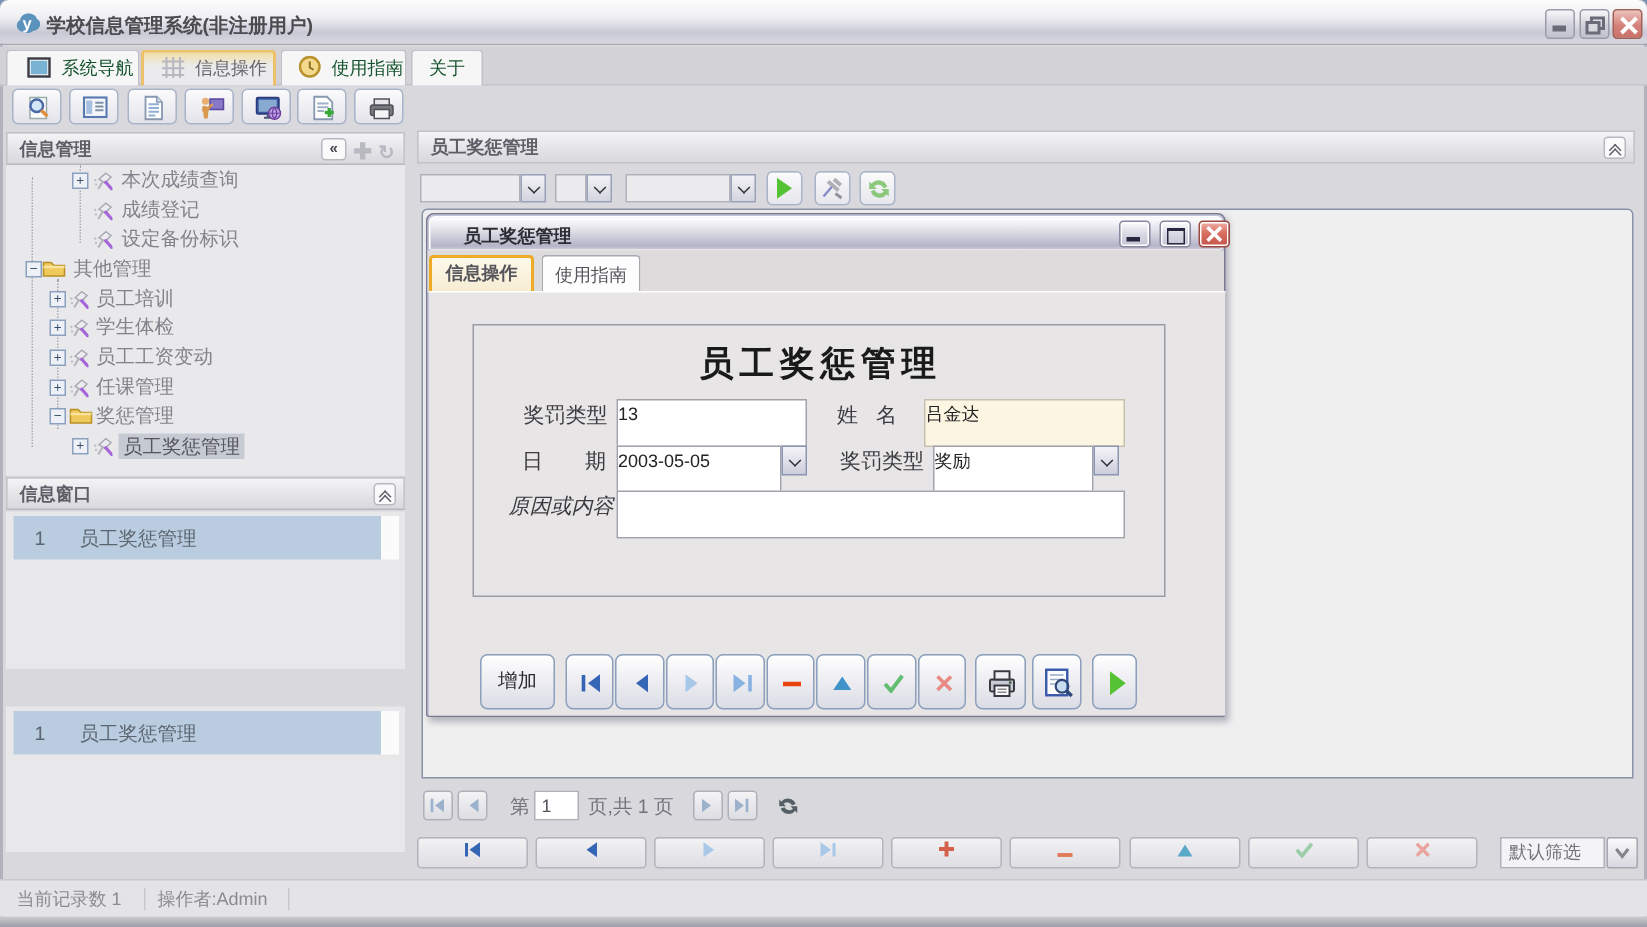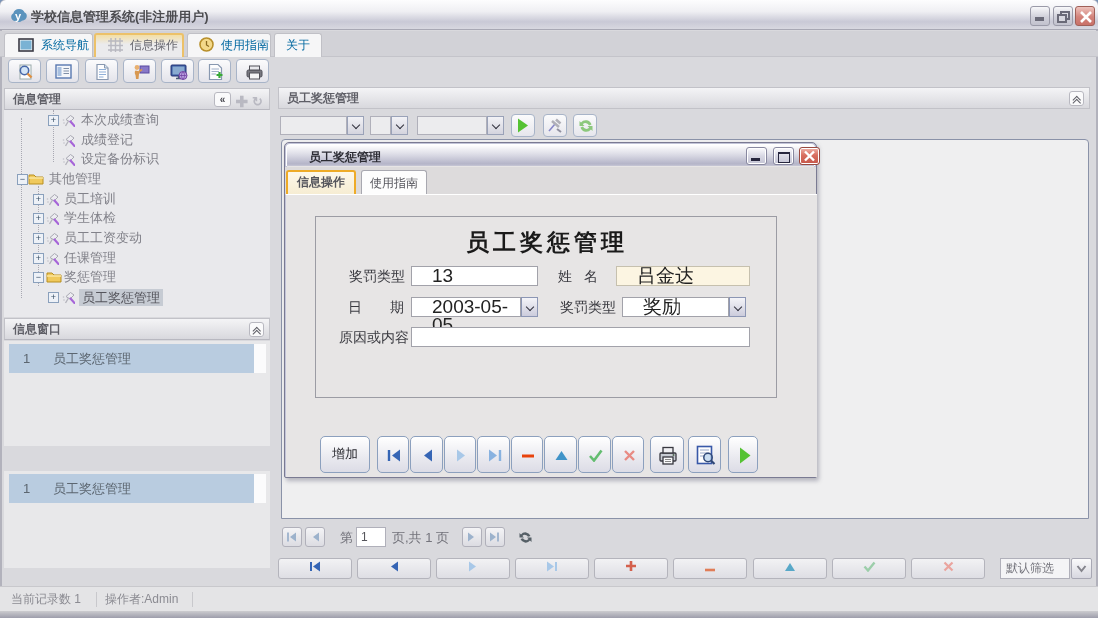--- a/index.html
+++ b/index.html
@@ -9,21 +9,21 @@
 
 #titlebar { position:absolute; left:0; top:0; width:1098px; height:30px; background:linear-gradient(#fdfdfe 0%,#eFeFf3 40%,#c9c9d6 75%,#d8d8e0 100%); border-bottom:1px solid #a8a8b4; border-radius:6px 6px 0 0; }
 #titlebar .txt { position:absolute; left:31px; top:8px; font-size:13px; font-weight:bold; color:#4c4c50; }
 #logo { position:absolute; left:11px; top:8px; width:16px; height:15px; }
 .wbtn { position:absolute; top:6px; width:20px; height:20px; border:1px solid #9a9aa8; border-radius:3px; background:linear-gradient(#f8f8fa,#d0d0da 55%,#c2c2ce); }
 #wmin { left:1030px; } #wmax { left:1053px; }
 #wclose { left:1075px; width:20px; background:linear-gradient(#eec3bd,#d3837b 55%,#c97168); border-color:#a06058; }
 #wmin::after { content:""; position:absolute; left:4px; bottom:4px; width:9px; height:4px; background:#6a6a78; }
 
 #tabrow { position:absolute; left:0; top:31px; width:1098px; height:26px; background:#d2d2d7; border-bottom:1px solid #c4c4ca; }
-.atab { position:absolute; top:2px; height:24px; background:#f6f6f7; border:1px solid #c0c0c6; border-bottom:none; border-radius:3px 3px 0 0; color:#0369a1; font-size:12px; line-height:23px; white-space:nowrap; }
+.atab { position:absolute; top:2px; height:24px; background:#f6f6f7; border:1px solid #c0c0c6; border-bottom:none; border-radius:3px 3px 0 0; color:#14532d; font-size:12px; line-height:23px; white-space:nowrap; }
 .atab .ic { display:inline-block; vertical-align:-3px; margin:0 7px 0 0; }
 #tab2 { background:linear-gradient(#f3dfa6 0%,#ebebed 42%); border:2px solid #ecc169; border-bottom:none; color:#66666e; line-height:21px; }
 
 #toolbar { position:absolute; left:0; top:58px; width:1098px; height:30px; }
 .tbtn { position:absolute; top:1px; width:33px; height:24px; background:linear-gradient(#fbfbfc,#e3e3ea); border:1px solid #a8b4c8; border-radius:4px; }
 .tbtn svg { position:absolute; left:8px; top:3px; }
 
 .panelhead { position:absolute; left:4px; width:266px; height:22px; background:linear-gradient(#f4f4f6,#d8d8dd); border:1px solid #c2c2c8; border-bottom:1px solid #b8b8c0; font-weight:bold; color:#5e5e66; font-size:12px; line-height:21px; padding-left:8px; }
 .collbtn { position:absolute; right:5px; top:3px; width:15px; height:15px; background:#fafafb; border:1px solid #b8b8c0; border-radius:3px; }
 .collbtn::before { content:""; position:absolute; left:4px; top:4.5px; width:4.5px; height:4.5px; border-left:1.5px solid #5e5e66; border-top:1.5px solid #5e5e66; transform:rotate(45deg); }
@@ -73,21 +73,21 @@
 
 #dtabs { position:absolute; left:0; top:24px; width:531px; height:28px; background:#dddbdc; }
 .dtab { position:absolute; top:3px; height:25px; background:#fdfdfd; border:1px solid #a8a8b0; border-bottom:none; border-radius:3px 3px 0 0; font-size:12px; color:#55555c; text-align:center; line-height:24px; font-weight:bold; }
 #dtab1 { left:1px; width:70px; background:linear-gradient(#fdf8ea,#f6ecd2); border:2px solid #eeab28; border-bottom:none; line-height:21px; }
 #dtab2 { left:76px; width:66px; font-weight:normal; }
 #dbody { position:absolute; left:1px; top:51px; width:531px; height:283px; background:#e7e5e5; border-top:1px solid #fff; }
 #gbox { position:absolute; left:29px; top:21px; width:462px; height:182px; border:1px solid #9c9ca4; }
 #gtitle { position:absolute; left:0; top:10px; width:462px; text-align:center; font-family:"Liberation Serif",serif; font-weight:bold; font-size:23px; letter-spacing:4px; color:#1a1a1a; }
 .frow { position:absolute; height:20px; font-size:14px; color:#3a3a40; }
 .flabel { position:absolute; top:2px; }
-.finput { position:absolute; background:#fff; border:1px solid #a2a2aa; height:20px; font-size:19px; line-height:18px; padding-left:20px; color:#222; }
+.finput { position:absolute; background:#fff; border:1px solid #a2a2aa; height:32px; font-size:12px; line-height:18px; padding-left:0; color:#222; }
 .fcarr { position:absolute; top:0px; width:17px; height:20px; background:linear-gradient(#f4f4f8,#ccccdc); border:1px solid #8c96b4; }
 
 .xbtn { position:absolute; top:241px; height:37px; background:linear-gradient(#ffffff,#e9e9ef 60%,#dcdce6); border:1px solid #8ca0be; border-radius:5px; }
 svg.cv { position:absolute; }
 </style>
 </head>
 <body>
 <div id="win">
   <div id="titlebar">
     <svg id="logo" viewBox="0 0 16 15">
@@ -431,21 +431,21 @@
           <div class="finput" style="left:300px;width:134px;background:#fcf5e2;border-color:#c6c0ae;">吕金达</div>
         </div>
         <div class="frow" style="left:0;top:80px;width:462px;">
           <span class="flabel" style="left:32px;letter-spacing:28px;">日期</span>
           <div class="finput" style="left:95px;width:110px;">2003-05-05</div>
             <div class="fcarr" style="left:205px;"></div>
           <span class="flabel" style="left:244px;">奖罚类型</span>
           <div class="finput" style="left:306px;width:107px;">奖励</div>
             <div class="fcarr" style="left:413px;"></div>
         </div>
-        <div class="frow" style="left:0;top:110px;width:462px;">
+        <div class="frow" style="left:0;top:110px;width:462px;font-style:italic;">
           <span class="flabel" style="left:23px;">原因或内容</span>
           <div class="finput" style="left:95px;width:339px;"></div>
         </div>
       </div>
       <div class="xbtn" style="left:34px;width:50px;font-size:13px;color:#2a2a30;text-align:center;line-height:34px;">增加</div>
       <div class="xbtn" id="xb1" style="left:91px;width:32px;">
           <svg class="cv" style="left:9px;top:12px" width="14" height="13">
             <path d="M2 1 V12" stroke="#3565b5" stroke-width="2.4"></path>
             <path d="M13 0.5 L5 6.5 L13 12.5 Z" fill="#3565b5"></path>
           </svg>

